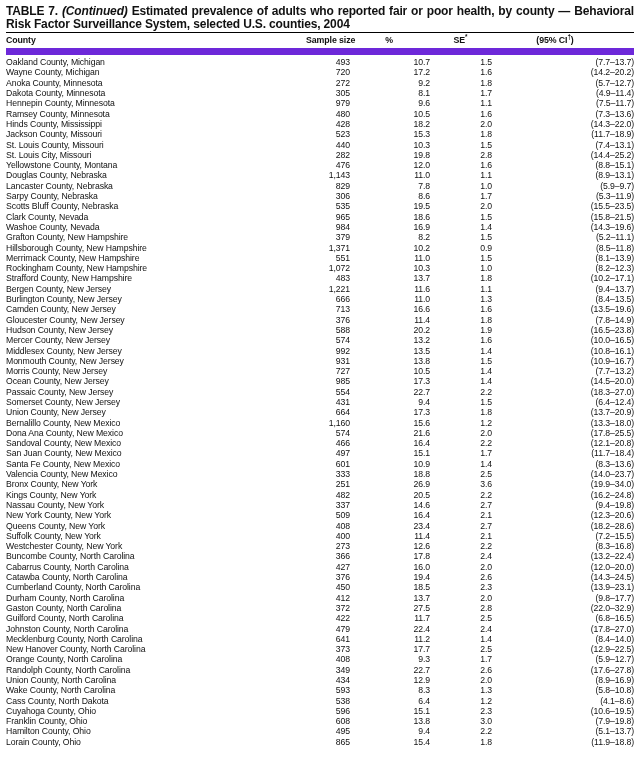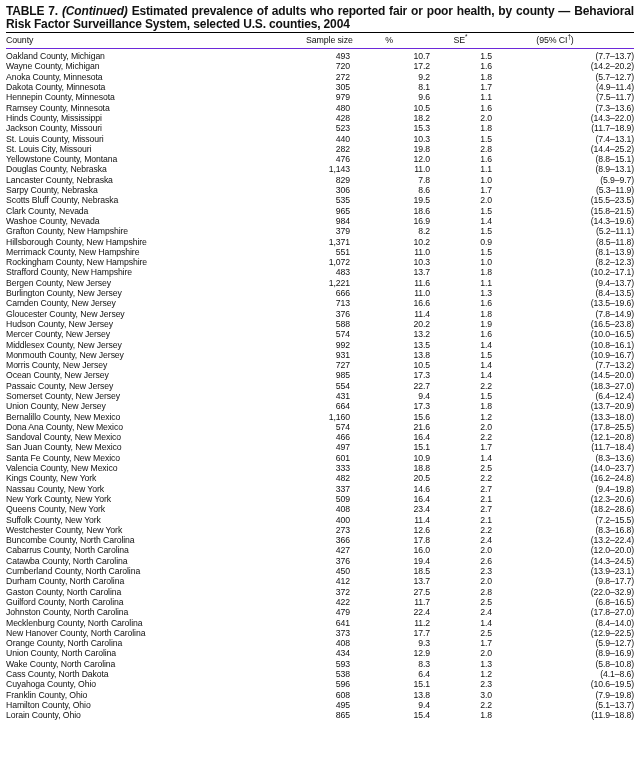--- a/index.html
+++ b/index.html
@@ -31,23 +31,23 @@
     table-layout: fixed;
     margin-top: 2px;
   }
   table.prevalence col.c0 { width: 300px; }
   table.prevalence col.c1 { width: 44px; }
   table.prevalence col.c2 { width: 80px; }
   table.prevalence col.c3 { width: 62px; }
   table.prevalence col.c4 { width: 142px; }
   thead th {
     border-top: 1.2px solid #000;
-    border-bottom: 1px solid #6d28d9;
+    border-bottom: 7px solid #6d28d9;
     font-size: 8.8px;
-    font-weight: 400;
+    font-weight: 700;
     padding: 2px 0 3px 0;
     vertical-align: bottom;
     white-space: nowrap;
     letter-spacing: -0.1px;
   }
   thead th.col0 { text-align: left; }
   thead th.col1, thead th.col2, thead th.col3, thead th.col4 { text-align: center; }
   thead th.col1 { padding-right: 0px; }
   thead th.col2 { padding-right: 2px; }
   thead th.col3 { padding-right: 1px; }
@@ -379,20 +379,27 @@
           <td class="col4">(8.3–13.6)</td>
         </tr>
         <tr>
           <td class="col0">Valencia County, New Mexico</td>
           <td class="col1">333</td>
           <td class="col2">18.8</td>
           <td class="col3">2.5</td>
           <td class="col4">(14.0–23.7)</td>
         </tr>
         <tr>
+          <td class="col0">Bronx County, New York</td>
+          <td class="col1">251</td>
+          <td class="col2">26.9</td>
+          <td class="col3">3.6</td>
+          <td class="col4">(19.9–34.0)</td>
+        </tr>
+        <tr>
           <td class="col0">Kings County, New York</td>
           <td class="col1">482</td>
           <td class="col2">20.5</td>
           <td class="col3">2.2</td>
           <td class="col4">(16.2–24.8)</td>
         </tr>
         <tr>
           <td class="col0">Nassau County, New York</td>
           <td class="col1">337</td>
           <td class="col2">14.6</td>
@@ -498,20 +505,27 @@
           <td class="col4">(12.9–22.5)</td>
         </tr>
         <tr>
           <td class="col0">Orange County, North Carolina</td>
           <td class="col1">408</td>
           <td class="col2">9.3</td>
           <td class="col3">1.7</td>
           <td class="col4">(5.9–12.7)</td>
         </tr>
         <tr>
+          <td class="col0">Randolph County, North Carolina</td>
+          <td class="col1">349</td>
+          <td class="col2">22.7</td>
+          <td class="col3">2.6</td>
+          <td class="col4">(17.6–27.8)</td>
+        </tr>
+        <tr>
           <td class="col0">Union County, North Carolina</td>
           <td class="col1">434</td>
           <td class="col2">12.9</td>
           <td class="col3">2.0</td>
           <td class="col4">(8.9–16.9)</td>
         </tr>
         <tr>
           <td class="col0">Wake County, North Carolina</td>
           <td class="col1">593</td>
           <td class="col2">8.3</td>

